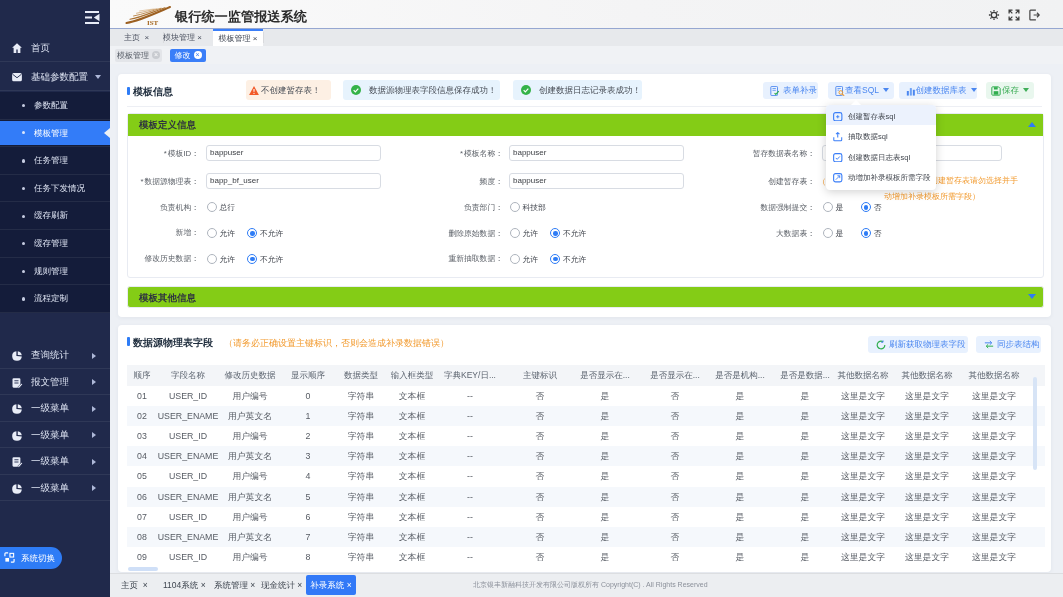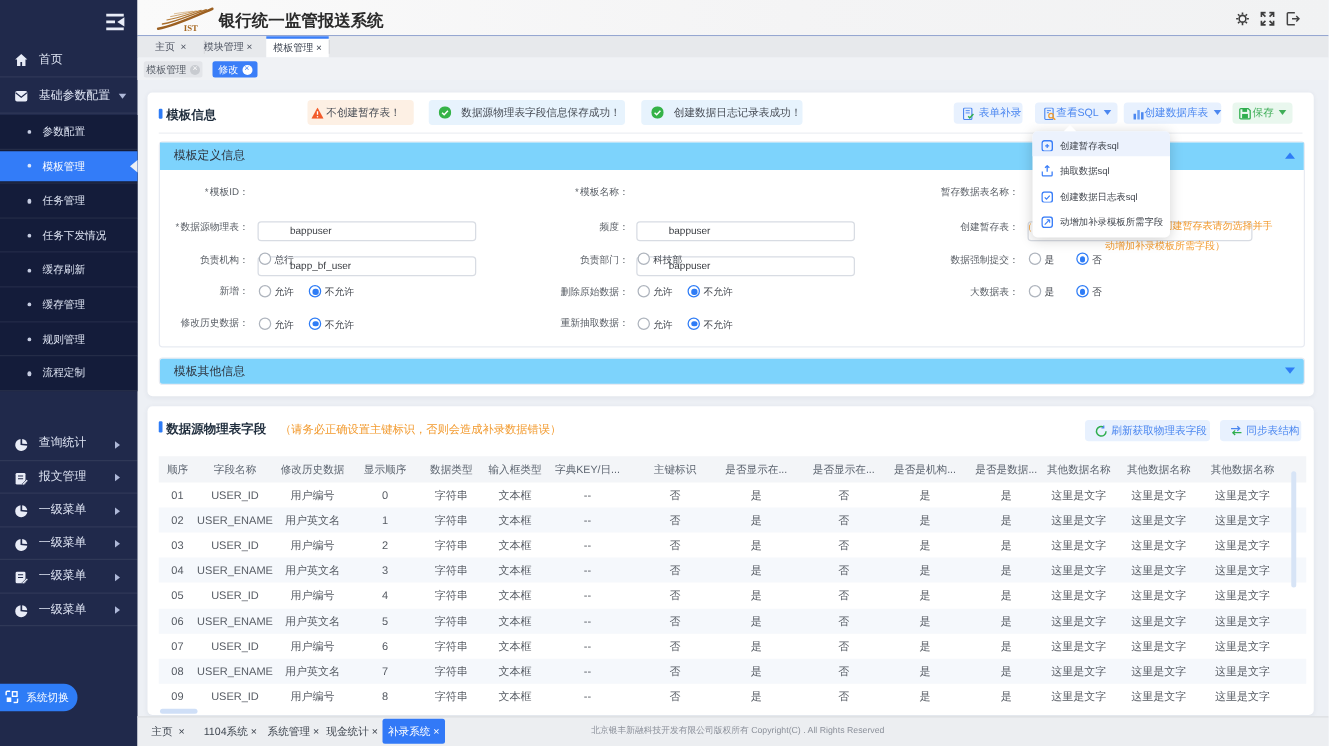--- a/index.html
+++ b/index.html
@@ -35,28 +35,28 @@
 
 .card{left:118px;width:933px;background:#fff;border-radius:4px;box-shadow:0 1px 4px rgba(31,56,88,0.06);}
 .bluebar{width:2.5px;height:8.5px;background:#2e7cf6;border-radius:1px;}
 .ctitle{font-size:10px;font-weight:bold;color:#1f2d3d;}
 .alert{height:20px;border-radius:3px;font-size:8.5px;color:#474c55;line-height:20px;}
 .btn{height:17px;border-radius:3px;background:#e8f1fe;color:#4b87f0;font-size:8.5px;line-height:17px;text-align:left;}
 .btn.green{background:#e9f7ee;color:#3fae58;}
 .caret{display:inline-block;width:0;height:0;border-left:3.5px solid transparent;border-right:3.5px solid transparent;border-top:4px solid #4b87f0;vertical-align:1px;margin-left:4px;}
 .caret.g{border-top-color:#3fae58;}
 .ibox{left:127px;width:917px;border:1px solid #e8ebf2;border-radius:3px;}
-.ihead{background:#7dd3fc;font-size:9.5px;color:#2f353f;}
+.ihead{background:#84cc16;font-size:9.5px;color:#2f353f;font-weight:bold;}
 .colap{position:absolute;right:12px;width:0;height:0;border-left:4px solid transparent;border-right:4px solid transparent;}
 .up{border-bottom:5px solid #2e7cf6;}
 .down{border-top:5px solid #2e7cf6;}
 
 .flabel{font-size:7.8px;color:#5c6168;text-align:right;height:12px;line-height:12px;}
 .req{color:#5c6168;margin-right:1px;}
-.finput{height:16px;border:1px solid #d8dce3;border-radius:3px;background:#fff;font-size:8px;color:#3a3d42;line-height:14px;padding-left:25px;margin-top:32px;}
+.finput{height:16px;border:1px solid #d8dce3;border-radius:3px;background:#fff;font-size:8px;color:#3a3d42;line-height:14px;padding-left:3px;}
 .radio{width:10px;height:10px;border-radius:50%;border:1px solid #aeb4bd;background:#fff;}
 .radio.sel{border:1px solid #2e7cf6;}
 .radio.sel::after{content:"";position:absolute;left:2.3px;top:2.3px;width:4.4px;height:4.4px;border-radius:50%;background:#2e7cf6;}
 .rlabel{font-size:7.8px;color:#40454d;height:11px;line-height:11px;}
 .orange{color:#f29a2e;font-size:8px;}
 
 .th{font-size:8.5px;color:#5d6570;line-height:21px;text-align:center;}
 .td{font-size:8.8px;color:#565b63;line-height:20.1px;text-align:center;}
 
 #dd{left:826px;top:105px;width:110px;height:85px;background:#fff;border-radius:4px;box-shadow:0 2px 10px rgba(0,0,0,0.18);z-index:50;}

